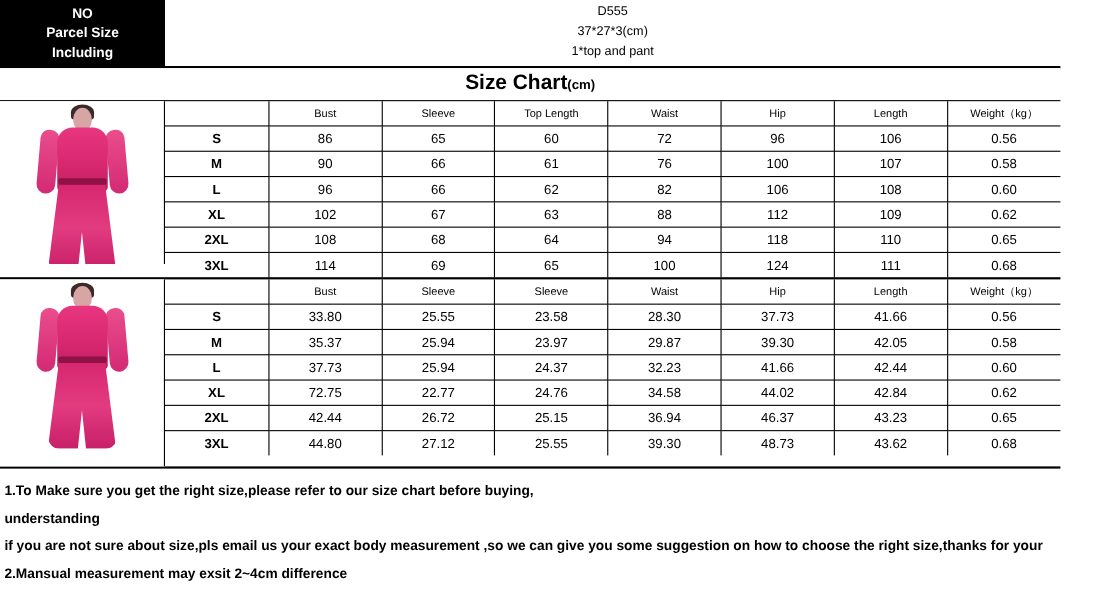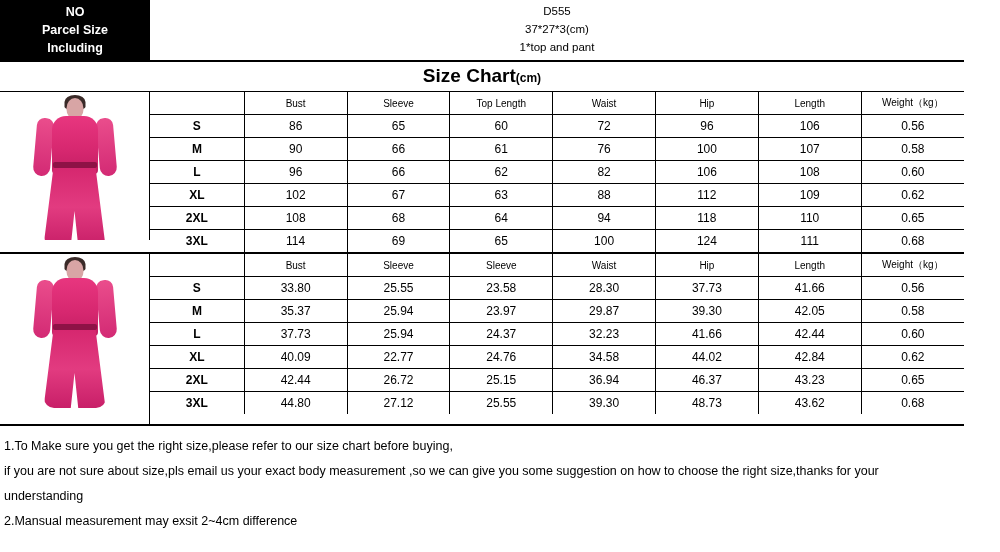--- a/index.html
+++ b/index.html
@@ -196,20 +196,21 @@
 
   
   .notes {
     padding: 8px 4px 4px 4px;
     font-size: 12.5px;
     line-height: 2.0;
     box-sizing: border-box;
   }
   .notes p {
     margin: 0;
+    font-weight: bold;
   }
 </style>
 </head>
 <body>
 
 <div class="page">
 
   <div class="top-strip">
     <div class="top-left">
       <div>NO</div>
@@ -392,21 +393,21 @@
             <td>37.73</td>
             <td>25.94</td>
             <td>24.37</td>
             <td>32.23</td>
             <td>41.66</td>
             <td>42.44</td>
             <td>0.60</td>
           </tr>
           <tr>
             <td class="sz">XL</td>
-            <td>40.09</td>
+            <td>72.75</td>
             <td>22.77</td>
             <td>24.76</td>
             <td>34.58</td>
             <td>44.02</td>
             <td>42.84</td>
             <td>0.62</td>
           </tr>
           <tr>
             <td class="sz">2XL</td>
             <td>42.44</td>
@@ -427,18 +428,18 @@
             <td>43.62</td>
             <td>0.68</td>
           </tr>
         </tbody>
       </table>
     </div>
   </div>
 
   <div class="notes">
     <p>1.To Make sure you get the right size,please refer to our size chart before buying,</p>
+    <p>understanding</p>
     <p>if you are not sure about size,pls email us your exact body measurement ,so we can give you some suggestion on how to choose the right size,thanks for your</p>
-    <p>understanding</p>
     <p>2.Mansual measurement may exsit 2~4cm difference</p>
   </div>
 
 </div>
 
 </body></html>

